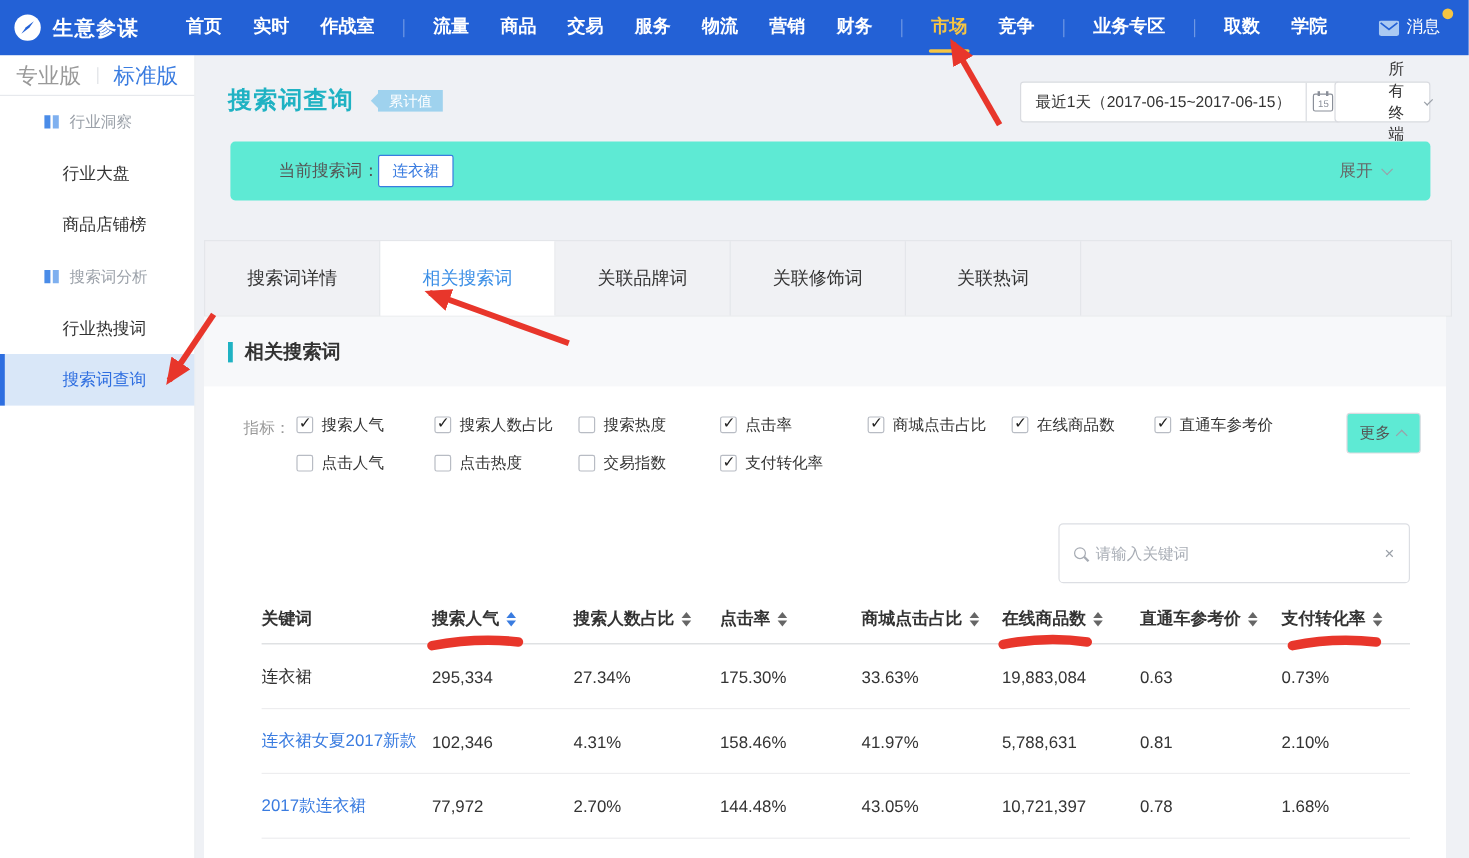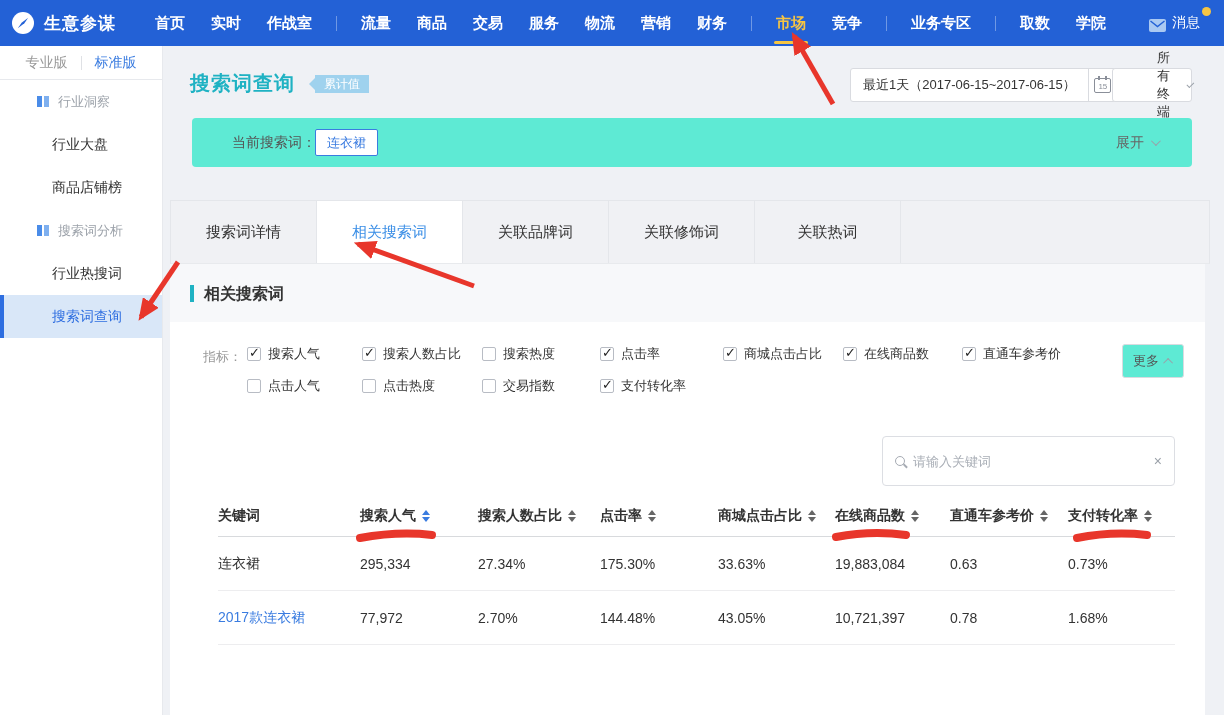--- a/index.html
+++ b/index.html
@@ -14,28 +14,28 @@
   .brand { display:flex; align-items:center; gap:8px; padding-left:10px; margin-right:26px; }
   .brand-name { font-size:17px; font-weight:700; letter-spacing:1px; }
   .nav-item { padding:0 13px; height:46px; line-height:46px; font-size:15px; font-weight:600;
     cursor:pointer; position:relative; white-space:nowrap; }
   .nav-item.active { color:#f6c543; }
   .nav-item.active::after { content:""; position:absolute; left:11px; right:11px; bottom:2px;
     height:3px; background:#f6c543; border-radius:2px; }
   .nav-sep { width:1px; height:15px; background:rgba(255,255,255,.35); margin:0 11px; }
   .nav-right { margin-left:auto; display:flex; align-items:center; padding-right:24px; gap:7px;
     font-size:14px; }
-  .msg-wrap { position:relative; display:flex; align-items:flex-end; gap:6px; cursor:pointer; }
+  .msg-wrap { position:relative; display:flex; align-items:center; gap:6px; cursor:pointer; }
   .msg-dot { position:absolute; top:-7px; right:-11px; width:9px; height:9px;
     border-radius:50%; background:#f6c543; }
   
   .sidebar { position:absolute; top:46px; left:0; width:163px; bottom:0; background:#fff;
     border-right:1px solid #e7e9ed; z-index:4; }
   .version-tabs { height:34px; display:flex; align-items:center; justify-content:center;
-    border-bottom:1px solid #e7e9ed; font-size:14px; }
+    border-bottom:1px solid #e7e9ed; font-size:18px; }
   .vt { padding:0 13px; color:#999; cursor:pointer; }
   .vt.active { color:#3a7ce0; }
   .vt-sep { width:1px; height:14px; background:#dfe1e5; }
   .side-item { height:43px; display:flex; align-items:center; font-size:14px; color:#333;
     padding-left:52px; cursor:pointer; }
   .side-group { height:43px; display:flex; align-items:center; gap:8px; font-size:13px;
     color:#9ba1a9; padding-left:36px; }
   .side-item.active { background:#d9e7f8; color:#2e6ee0; border-left:4px solid #2e6ee0;
     padding-left:48px; }
   
@@ -357,20 +357,30 @@
         <div class="kw" data-link="false">连衣裙</div>
         <div>295,334</div>
         <div>27.34%</div>
         <div>175.30%</div>
         <div>33.63%</div>
         <div>19,883,084</div>
         <div>0.63</div>
         <div>0.73%</div>
       </div>
       <div class="trow">
+        <div class="kw" data-link="true">连衣裙女夏2017新款</div>
+        <div>102,346</div>
+        <div>4.31%</div>
+        <div>158.46%</div>
+        <div>41.97%</div>
+        <div>5,788,631</div>
+        <div>0.81</div>
+        <div>2.10%</div>
+      </div>
+      <div class="trow">
         <div class="kw" data-link="true">2017款连衣裙</div>
         <div>77,972</div>
         <div>2.70%</div>
         <div>144.48%</div>
         <div>43.05%</div>
         <div>10,721,397</div>
         <div>0.78</div>
         <div>1.68%</div>
       </div>
     </div>

